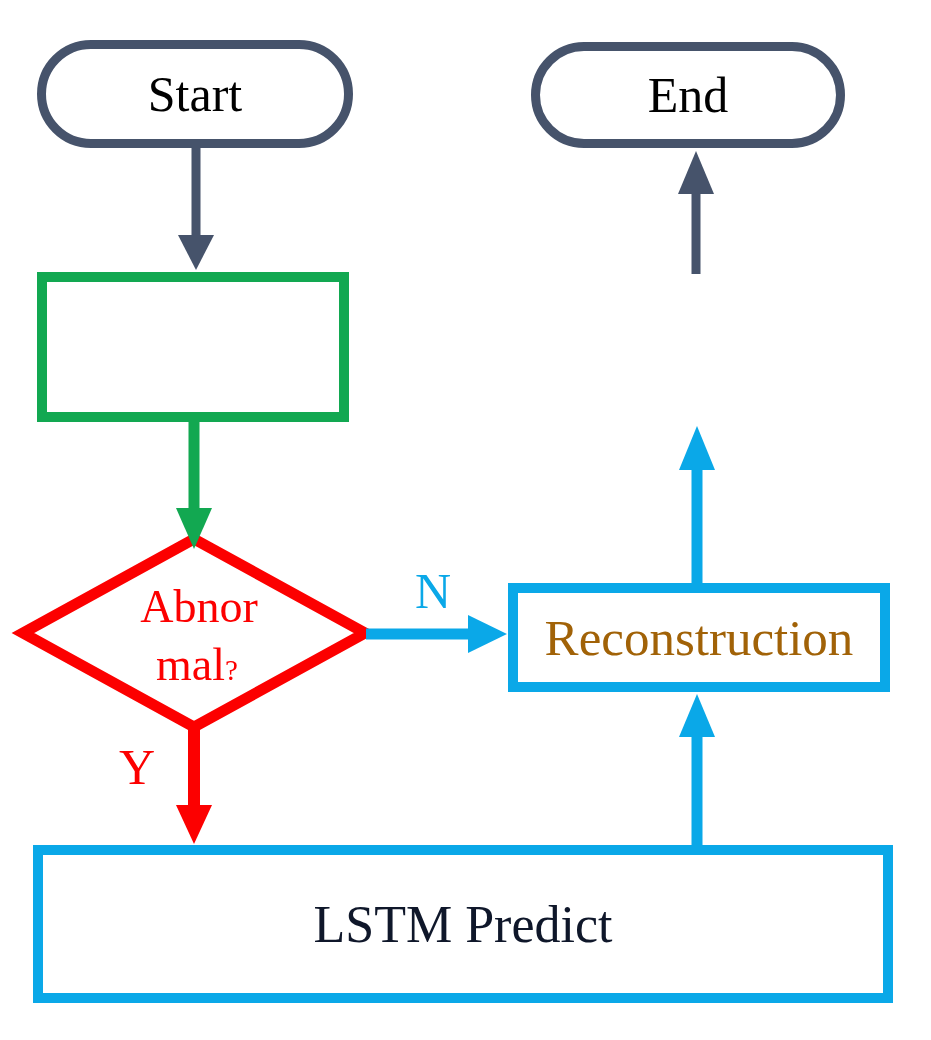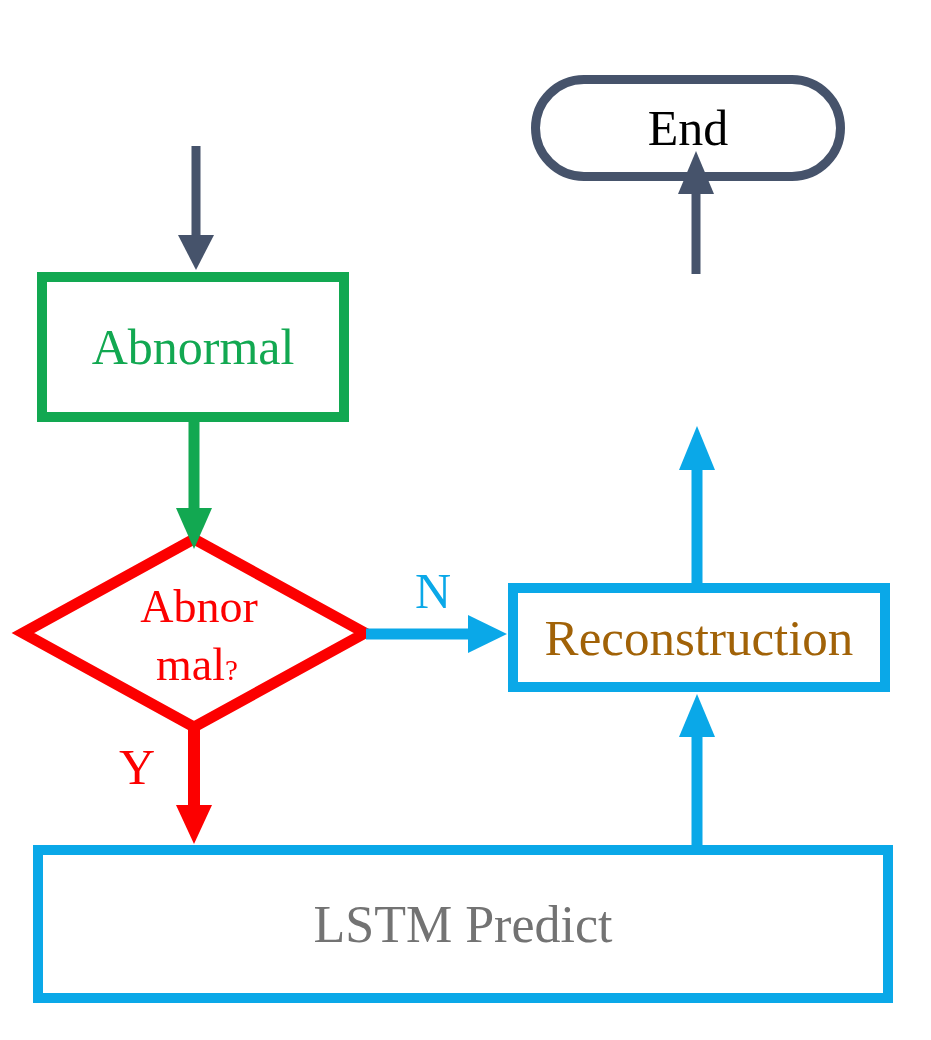--- a/index.html
+++ b/index.html
@@ -50,35 +50,37 @@
     font-size: 46px;
     text-anchor: middle;
   }
   .small-q { font-size: 29px; }
 </style>
 </head>
 <body>
 
 <div class="canvas">
 
+  <div class="node stadium" id="start" style="border-color: rgb(70, 83, 107);">
+    <span class="lbl-black">Start</span>
+  </div>
 
-  <div class="node stadium" id="end" style="border-color: rgb(70, 83, 107); margin-top: 33px;">
+  <div class="node stadium" id="end" style="border-color: rgb(70, 83, 107);">
     <span class="lbl-black">End</span>
   </div>
 
   <div class="node rect" id="abnormal" style="border-color: rgb(18, 168, 81); color: rgb(18, 168, 81);">
-    <span>Abnormal</span>
   </div>
 
 
   <div class="node rect" id="reconstruction" style="border-color: rgb(10, 168, 232); color: #a16207;">
     <span>Reconstruction</span>
   </div>
 
-  <div class="node rect" id="lstm" style="border-color: rgb(10, 168, 232); color: #737373;">
+  <div class="node rect" id="lstm" style="border-color: rgb(10, 168, 232); color: #0f172a;">
     <span>LSTM Predict</span>
   </div>
 
   <div class="edge-label" id="n-label" style="color: rgb(10, 168, 232);">N</div>
   <div class="edge-label" id="y-label" style="color: rgb(252, 0, 0);">Y</div>
 
   <svg class="overlay" width="931" height="1040" viewBox="0 0 931 1040">
 
     <g>
       <polygon class="diamond" points="194,539 365,633 194,727 23,633" stroke-width="11" stroke-linejoin="miter" stroke="#FC0000"></polygon>

